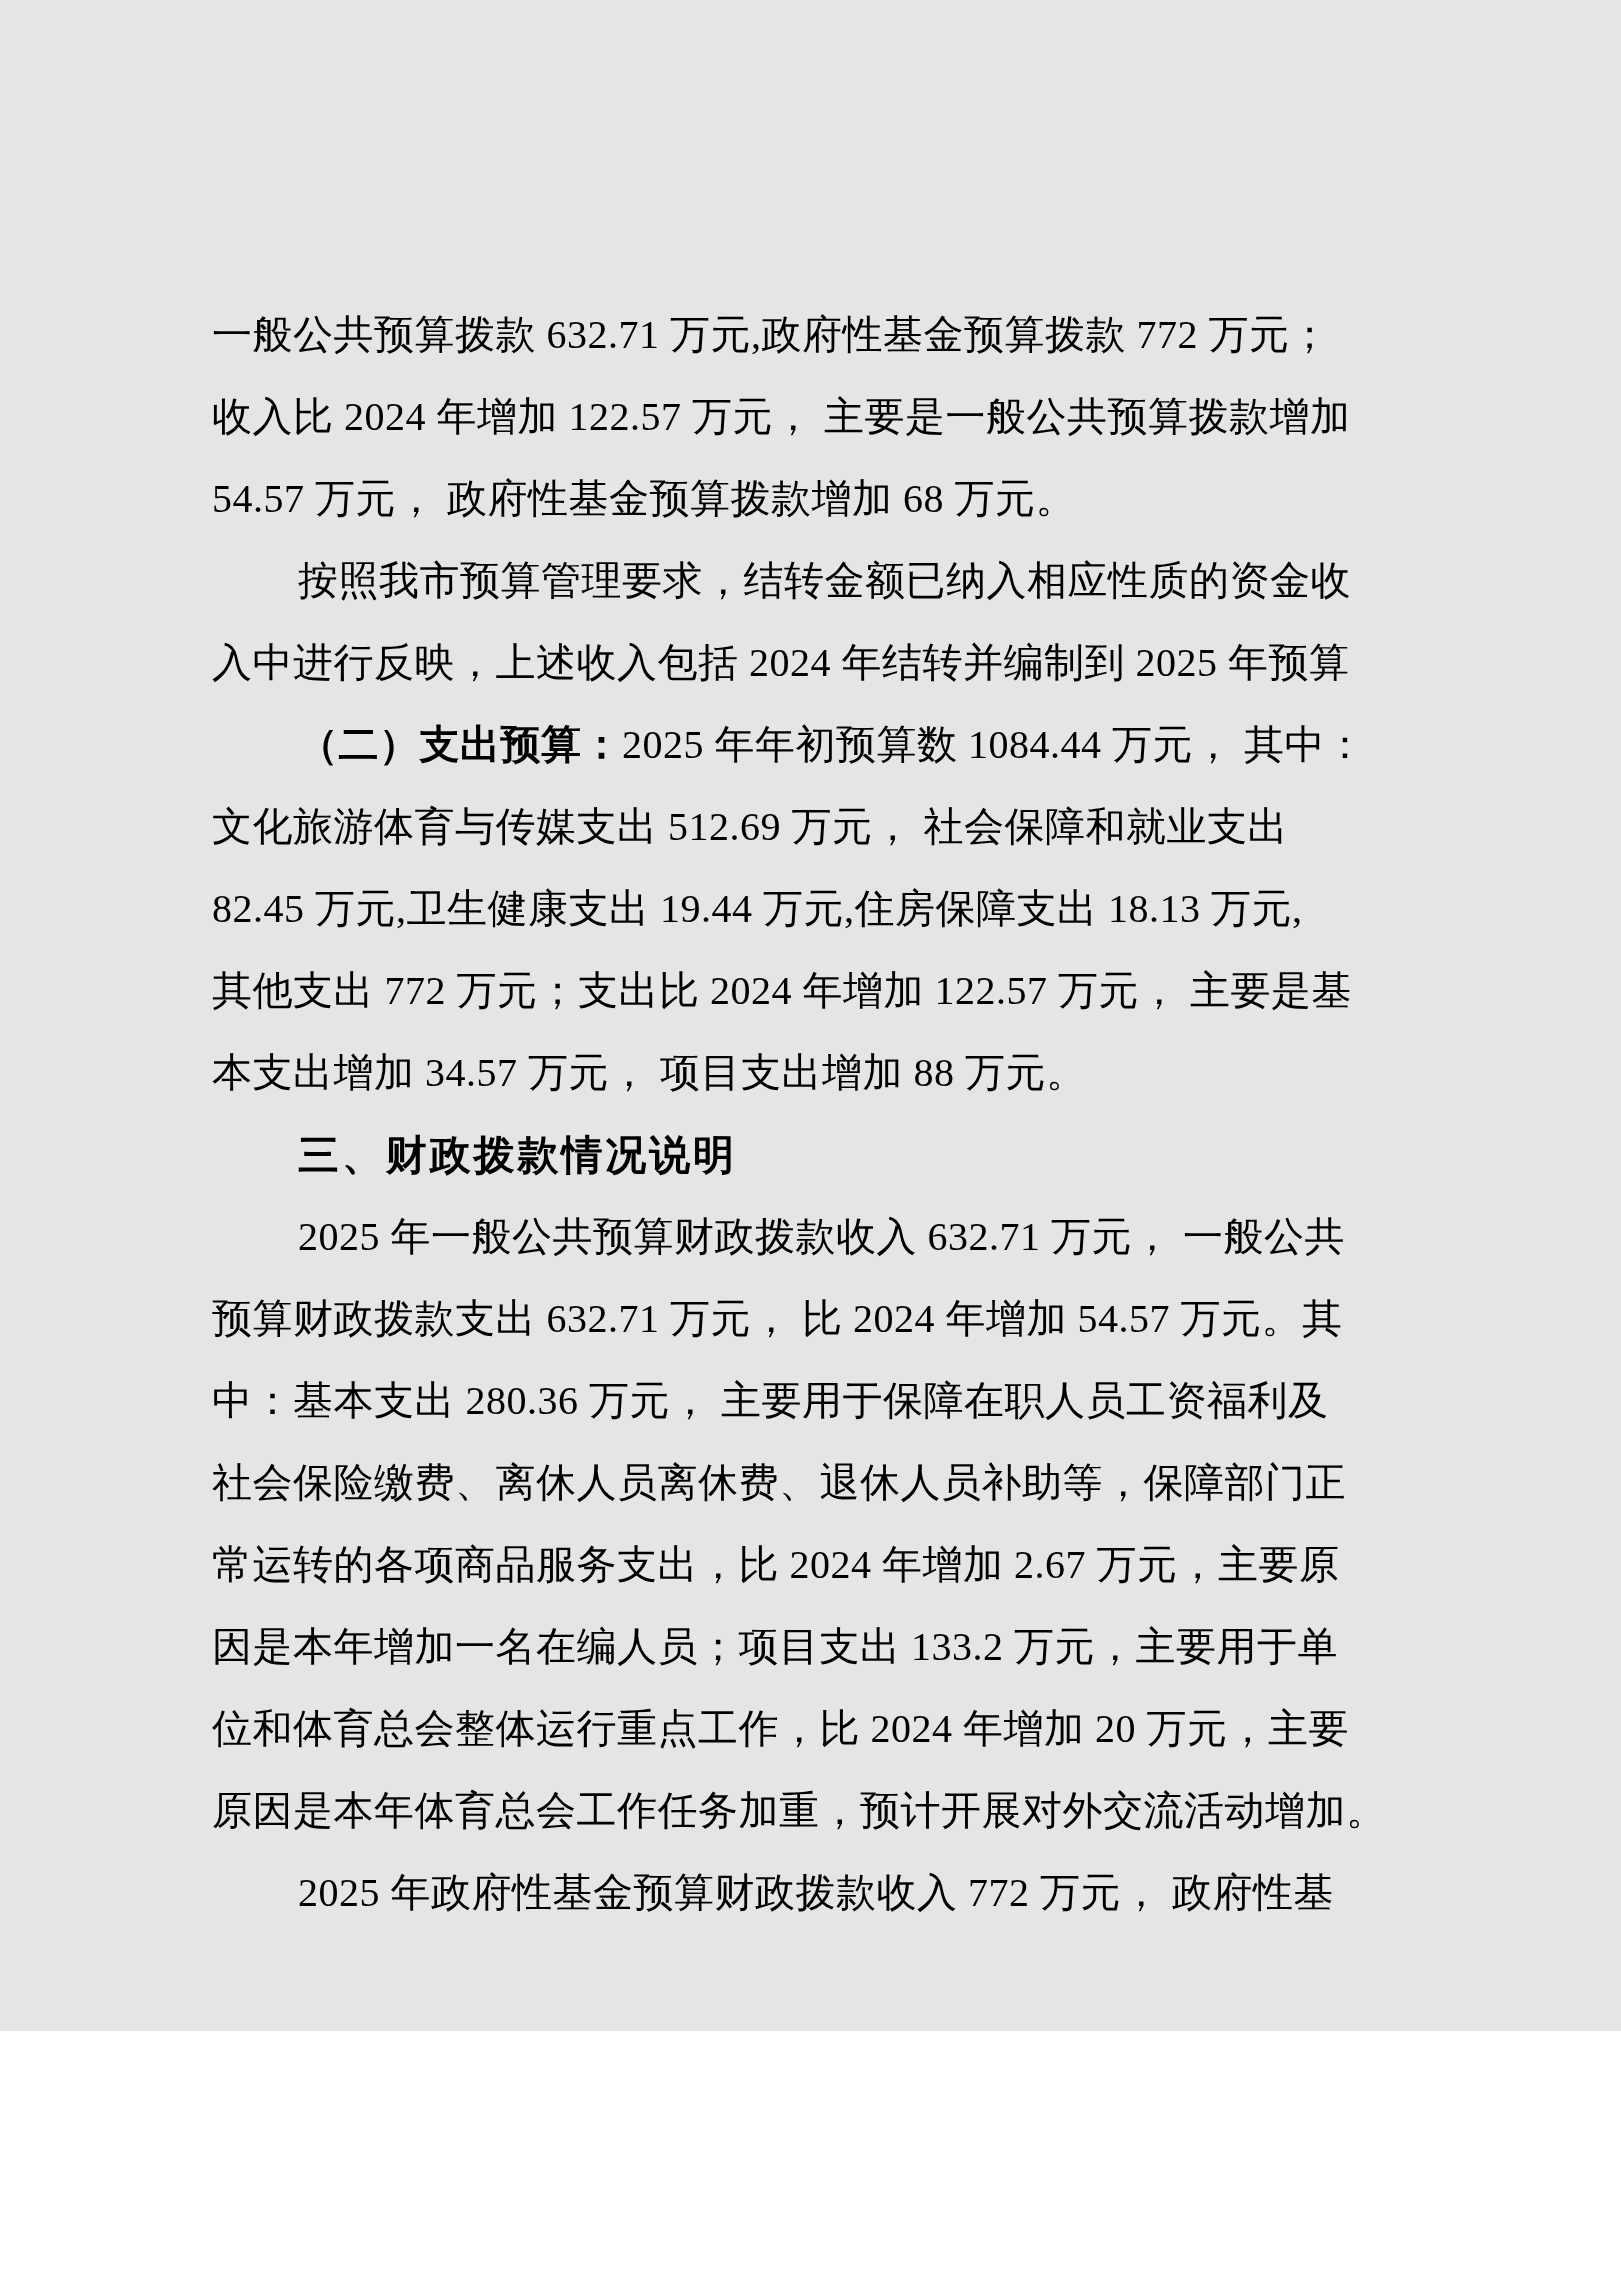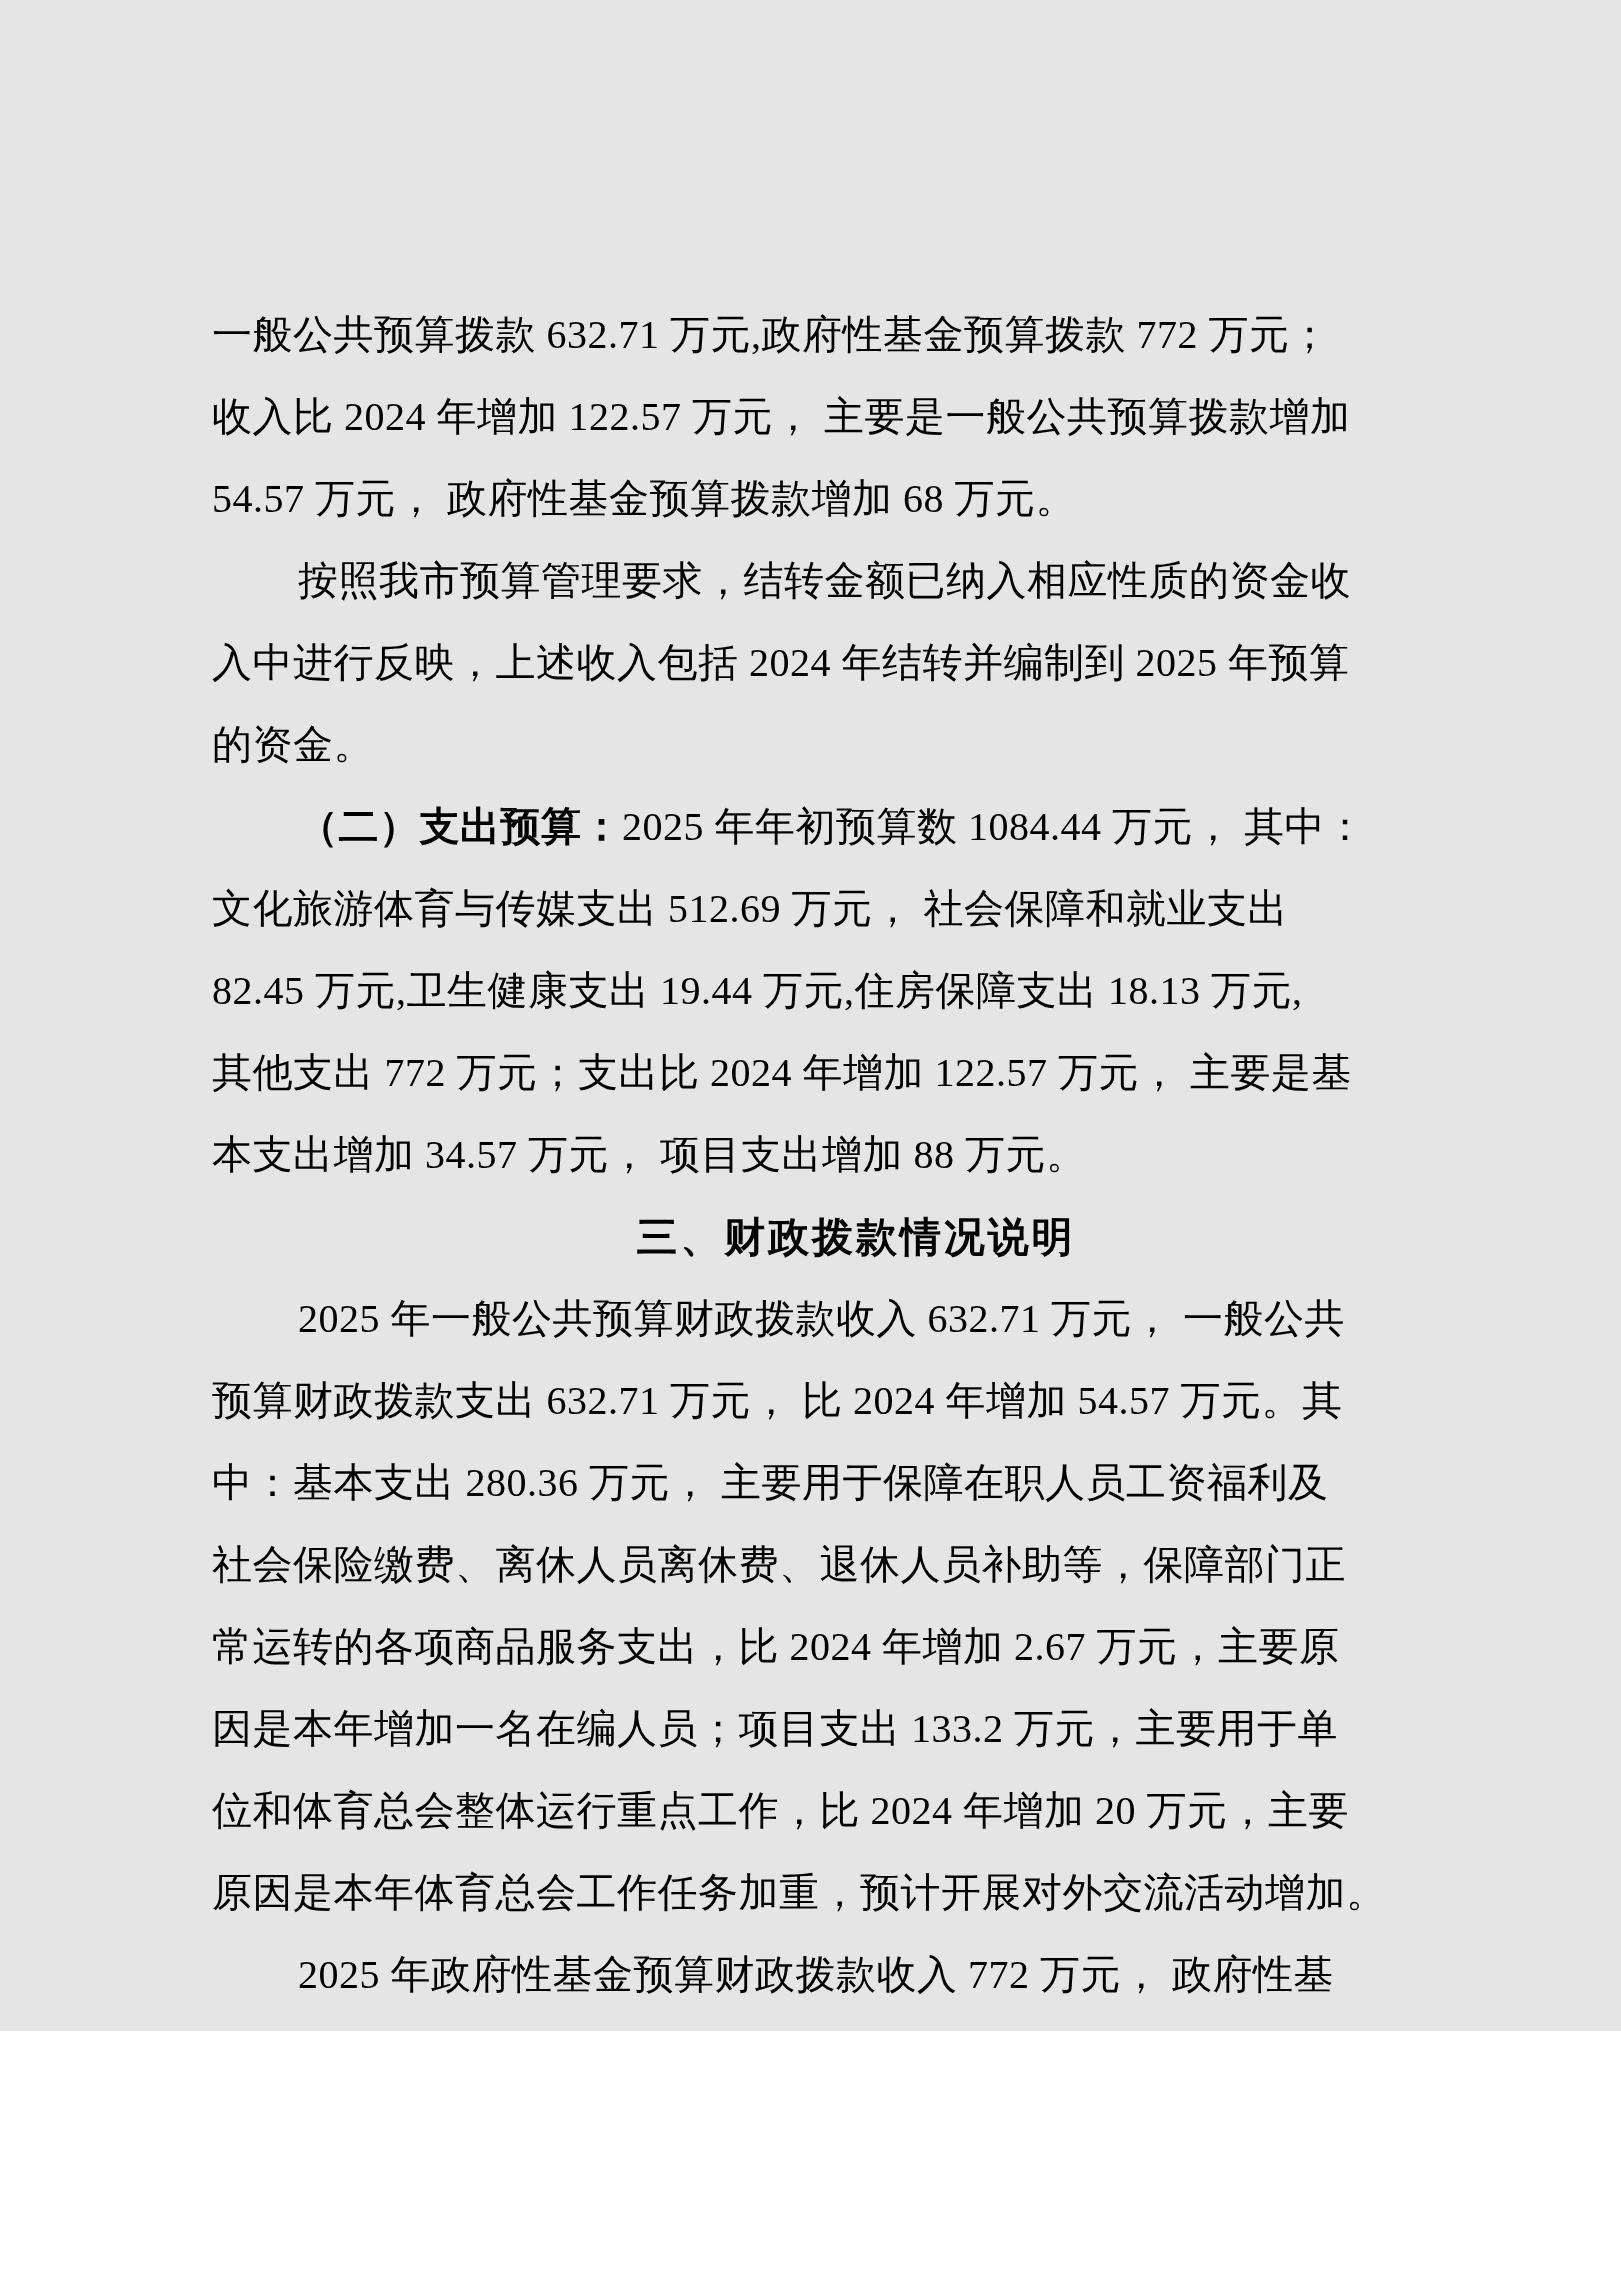--- a/index.html
+++ b/index.html
@@ -36,21 +36,20 @@
     letter-spacing: 0.5px;
   }
   .indent {
     padding-left: 86px;
   }
   .heading-line {
     font-family: "Liberation Sans", "DejaVu Sans", sans-serif;
     font-weight: 700;
     font-size: 41px;
     letter-spacing: 2.9px;
-    text-align: center;
   }
   .lead-bold {
     font-weight: 700;
   }
   .footer {
     position: absolute;
     left: 206px;
     top: 2045px;
     font-size: 40px;
     line-height: 43px;
@@ -61,21 +60,20 @@
 <body>
 
 <div class="page">
 
   <div class="text-block">
     <div class="line">一般公共预算拨款 632.71 万元,政府性基金预算拨款 772 万元；</div>
     <div class="line">收入比 2024 年增加 122.57 万元， 主要是一般公共预算拨款增加</div>
     <div class="line">54.57 万元， 政府性基金预算拨款增加 68 万元。</div>
     <div class="line indent">按照我市预算管理要求，结转金额已纳入相应性质的资金收</div>
     <div class="line">入中进行反映，上述收入包括 2024 年结转并编制到 2025 年预算</div>
-    <div class="line">的资金。</div>
     <div class="line indent"><span class="lead-bold">（二）支出预算：</span><span>2025 年年初预算数 1084.44 万元， 其中：</span></div>
     <div class="line">文化旅游体育与传媒支出 512.69 万元， 社会保障和就业支出</div>
     <div class="line">82.45 万元,卫生健康支出 19.44 万元,住房保障支出 18.13 万元,</div>
     <div class="line">其他支出 772 万元；支出比 2024 年增加 122.57 万元， 主要是基</div>
     <div class="line">本支出增加 34.57 万元， 项目支出增加 88 万元。</div>
     <div class="line indent heading-line">三、财政拨款情况说明</div>
     <div class="line indent">2025 年一般公共预算财政拨款收入 632.71 万元， 一般公共</div>
     <div class="line">预算财政拨款支出 632.71 万元， 比 2024 年增加 54.57 万元。其</div>
     <div class="line">中：基本支出 280.36 万元， 主要用于保障在职人员工资福利及</div>
     <div class="line">社会保险缴费、离休人员离休费、退休人员补助等，保障部门正</div>

